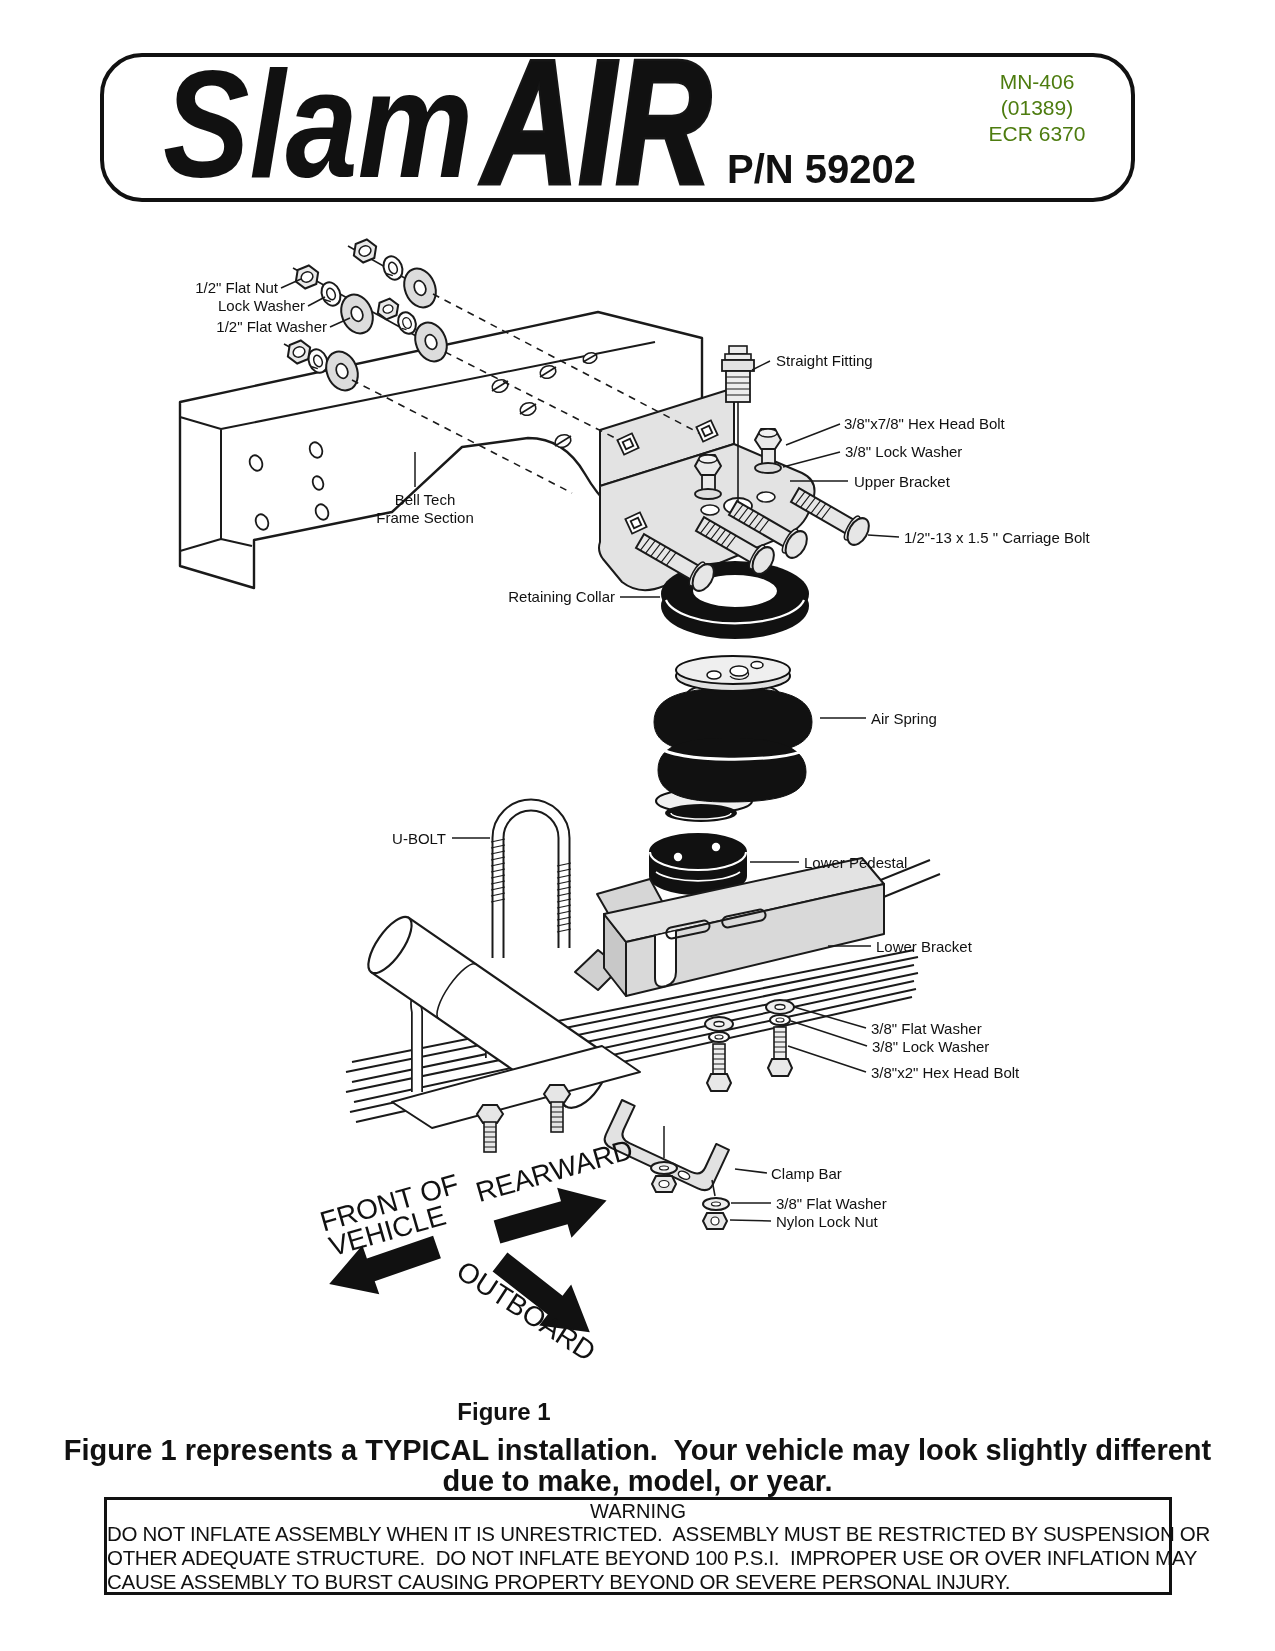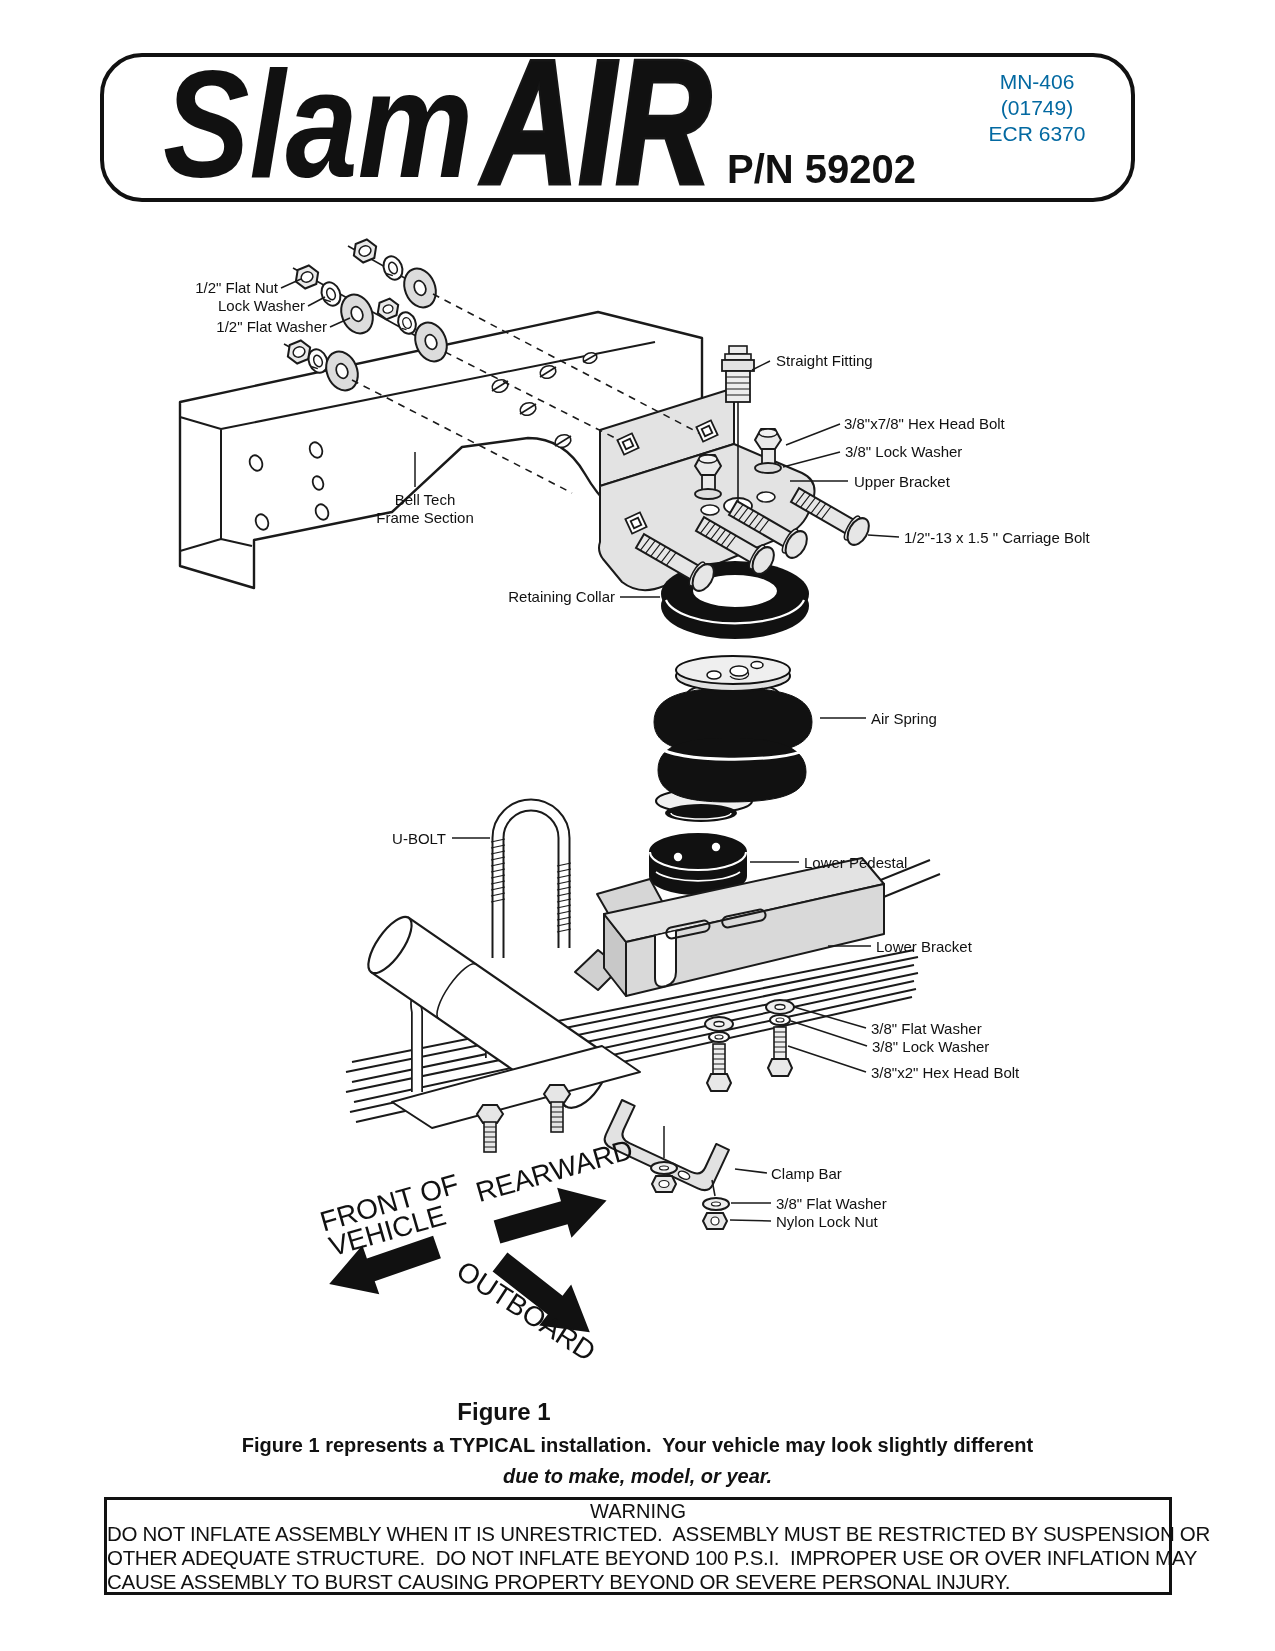--- a/index.html
+++ b/index.html
@@ -1,28 +1,28 @@
 <!DOCTYPE html>
 <html><head>
 <meta charset="utf-8">
 <style>
   html,body{margin:0;padding:0;width:1275px;height:1651px;background:#ffffff;overflow:hidden;
     font-family:"Liberation Sans",sans-serif;color:#111;}
   .page{position:relative;width:1275px;height:1651px;background:#fff;}
   .header-box{position:absolute;left:100px;top:53px;width:984px;height:141px;
     border:4px solid #111;border-radius:42px;background:#fff;padding-left:43px;}
   .header-meta{position:absolute;top:12px;left:838px;width:190px;text-align:center;
-    font-size:21px;line-height:26px;color:#0369a1;}
+    font-size:21px;line-height:26px;color:#4d7c0f;}
   .diagram-svg{position:absolute;left:0;top:0;}
   .figure-title{position:absolute;left:0;top:1398px;width:1008px;text-align:center;
     font-size:24px;font-weight:bold;}
   .figure-caption{position:absolute;left:0;width:1275px;text-align:center;
-    font-size:20px;font-weight:bold;white-space:pre;}
+    font-size:29px;font-weight:bold;white-space:pre;}
   .cap1{top:1434px;}
-  .cap2{top:1465px;font-style:italic;}
+  .cap2{top:1465px;}
   .warning-box{position:absolute;left:104px;top:1497px;width:1062px;height:92px;
     border:3px solid #111;background:#fff;}
   .warning-title{text-align:center;font-size:20px;font-weight:normal;line-height:21px;margin-top:1px;}
   .warning-line{font-size:20.5px;line-height:24px;white-space:pre;letter-spacing:-0.3px;}
   svg text{font-family:"Liberation Sans",sans-serif;fill:#111;}
   .lbl{font-size:15px;}
   .dir{font-size:28px;}
 </style>
 </head>
 <body>
@@ -30,21 +30,21 @@
 <div class="page">
 
   <div class="header-box">
     <svg width="830" height="138">
       <text x="16" y="120" font-size="152" font-weight="bold" font-style="italic" textLength="310" lengthAdjust="spacingAndGlyphs" fill="#161616">Slam</text>
       <text x="336" y="126" font-size="176" font-weight="bold" font-style="italic" textLength="228" lengthAdjust="spacingAndGlyphs" fill="#ffffff" stroke="#161616" stroke-width="5" paint-order="stroke">AIR</text>
       <text x="580" y="126" font-size="40" font-weight="bold" fill="#111">P/N 59202</text>
     </svg>
     <div class="header-meta">
       <div>MN-406</div>
-      <div>(01749)</div>
+      <div>(01389)</div>
       <div>ECR 6370</div>
     </div>
   </div>
 
   <svg class="diagram-svg" width="1275" height="1651" viewBox="0 0 1275 1651">
 
     <g stroke="#1a1a1a" fill="#ffffff" stroke-linejoin="round">
       <path d="M180,402 L598,312 L702,338 L702,556 L650,532 C618,518 600,500 585,474 C570,448 550,438 528,438
                L462,447 L392,512 L254,540 L254,588 L180,566 Z" stroke-width="2.4"></path>
       <path d="M180,417 L221,429 M221,429 L221,539 M221,539 L180,551 M221,539 L252,546 M221,429 L655,342" fill="none" stroke-width="2"></path>

